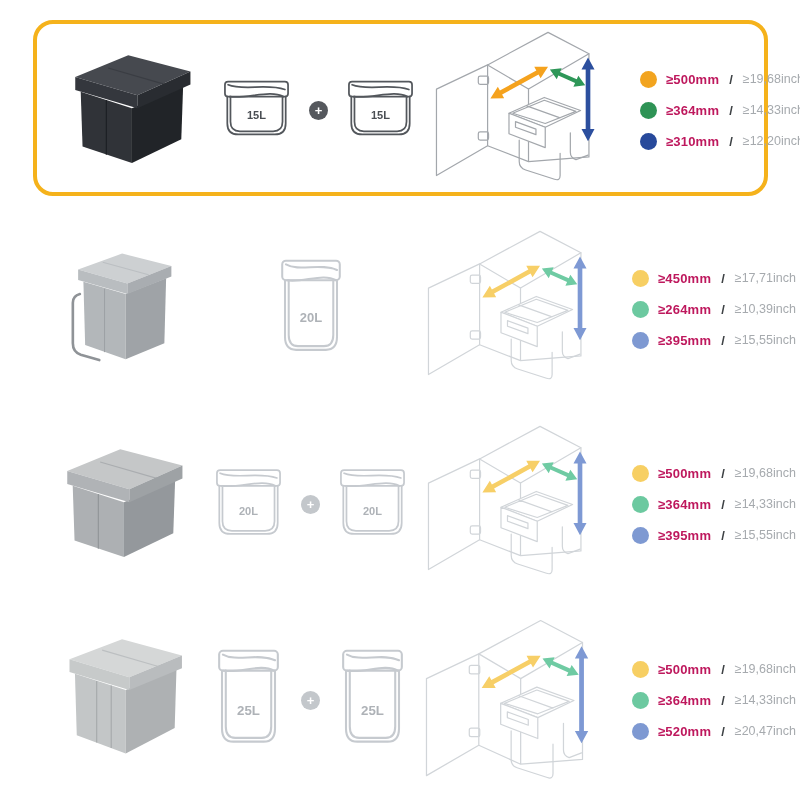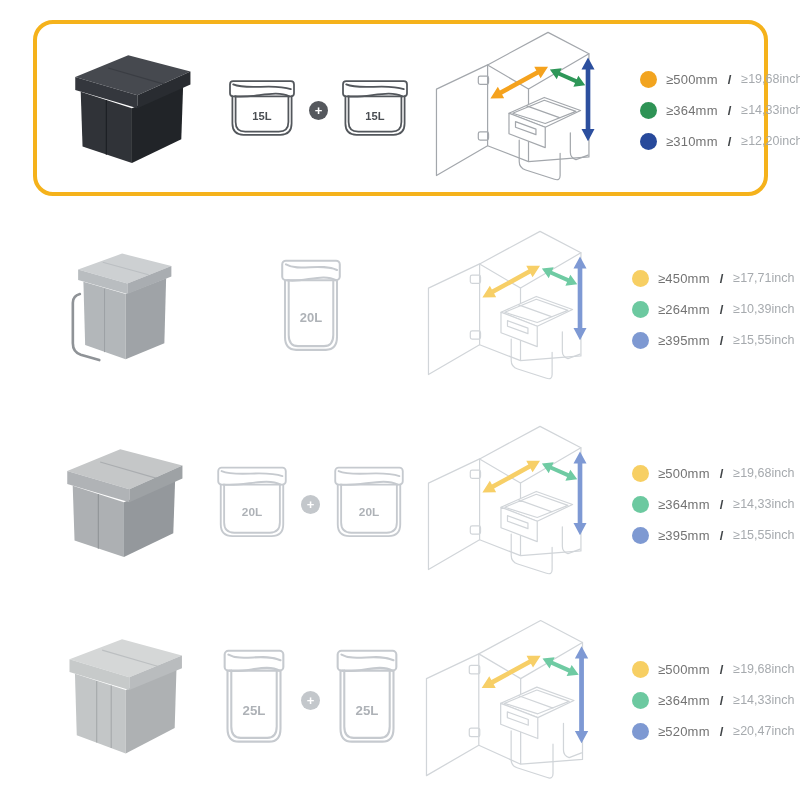--- a/index.html
+++ b/index.html
@@ -6,21 +6,21 @@
   body{width:800px;height:800px;position:relative;font-family:"Liberation Sans",sans-serif;overflow:hidden;}
 
   .row{position:absolute;left:33px;width:735px;display:grid;
        grid-template-columns:180px 195px 212px 1fr;align-items:center;box-sizing:border-box;}
   .row-card{top:20px;height:176px;border:4px solid #F5B21B;border-radius:20px;padding:0 4px;}
   #row2{top:214px;height:190px;}
   #row3{top:408px;height:192px;}
   #row4{top:604px;height:192px;}
 
   .cell{display:flex;align-items:center;justify-content:center;height:100%;}
-  .containers{gap:11px;}
+  .containers{gap:17px;}
 
   
   .lineart path,.lineart rect{fill:none;stroke-width:2.2;stroke-linecap:round;stroke-linejoin:round;}
   .active .lineart path,.active .lineart rect{stroke:#53575c;}
   .muted  .lineart path,.muted  .lineart rect{stroke:#c6cacf;}
   .clabel{font-weight:bold;font-size:14px;font-family:"Liberation Sans",sans-serif;}
   .active .clabel{fill:#4a4e53;}
   .muted  .clabel{fill:#aeb2b7;}
 
   .plus{width:19px;height:19px;border-radius:50%;display:flex;align-items:center;justify-content:center;
@@ -30,21 +30,21 @@
 
   
   .cab{stroke:#a3a7ac;fill:none;stroke-width:1.3;stroke-linecap:round;stroke-linejoin:round;}
   .cabw{fill:#fff;}
   .muted .cab{stroke:#d1d5d9;}
 
   
   .specs{display:flex;flex-direction:column;gap:14px;justify-content:center;height:100%;padding-left:12px;}
   .spec{display:flex;align-items:center;gap:9px;}
   .spec .dot{flex:0 0 auto;display:block;}
-  .mm{font-weight:normal;color:#737373;font-size:13px;letter-spacing:.2px;white-space:nowrap;}
+  .mm{font-weight:bold;color:#be185d;font-size:13px;letter-spacing:.2px;white-space:nowrap;}
   .sep{font-weight:bold;color:#3e4245;font-size:13px;margin:0 1px;}
   .inch{color:#a6aaae;font-size:12.5px;white-space:nowrap;}
 
   
   .p1-top{fill:#46494f;} .p1-fl{fill:#34373d;} .p1-fr{fill:#292c31;}
   .p1-bl{fill:#303338;} .p1-br{fill:#212428;} .p1-seam{stroke:#1b1e22;stroke-width:1.2;}
   .p1-lidseam{stroke:#3a3d43;stroke-width:1.2;fill:none;}
 
   .p2-top{fill:#cdd0d2;} .p2-fl{fill:#b9bdc0;} .p2-fr{fill:#a9adb1;}
   .p2-bl{fill:#b3b7ba;} .p2-br{fill:#9fa3a7;} .p2-seam{stroke:#9da1a5;stroke-width:1.2;}

